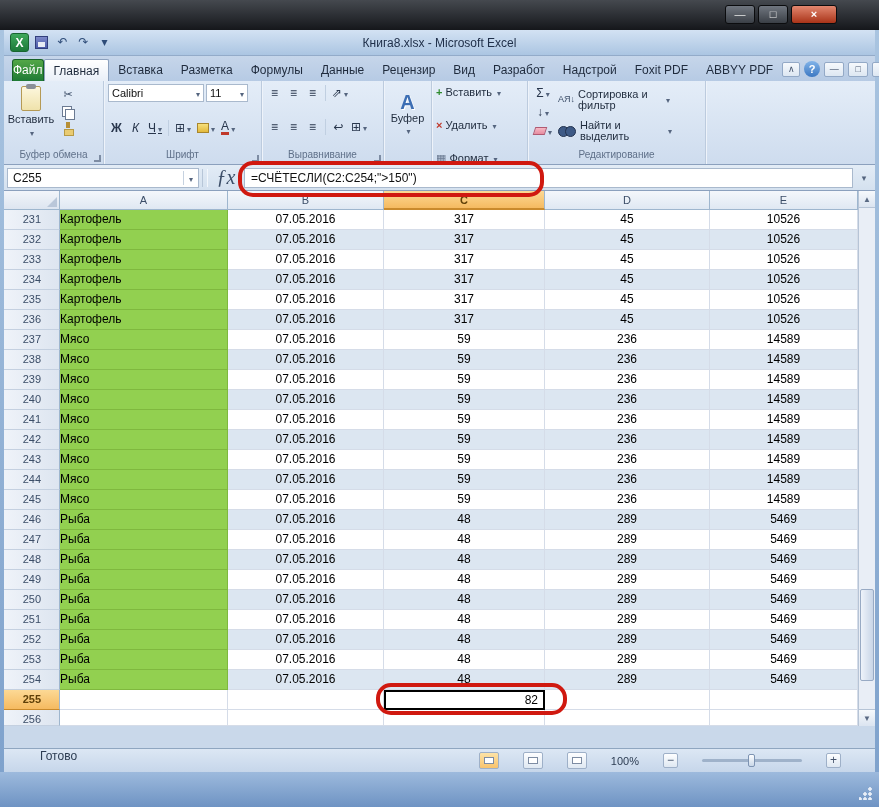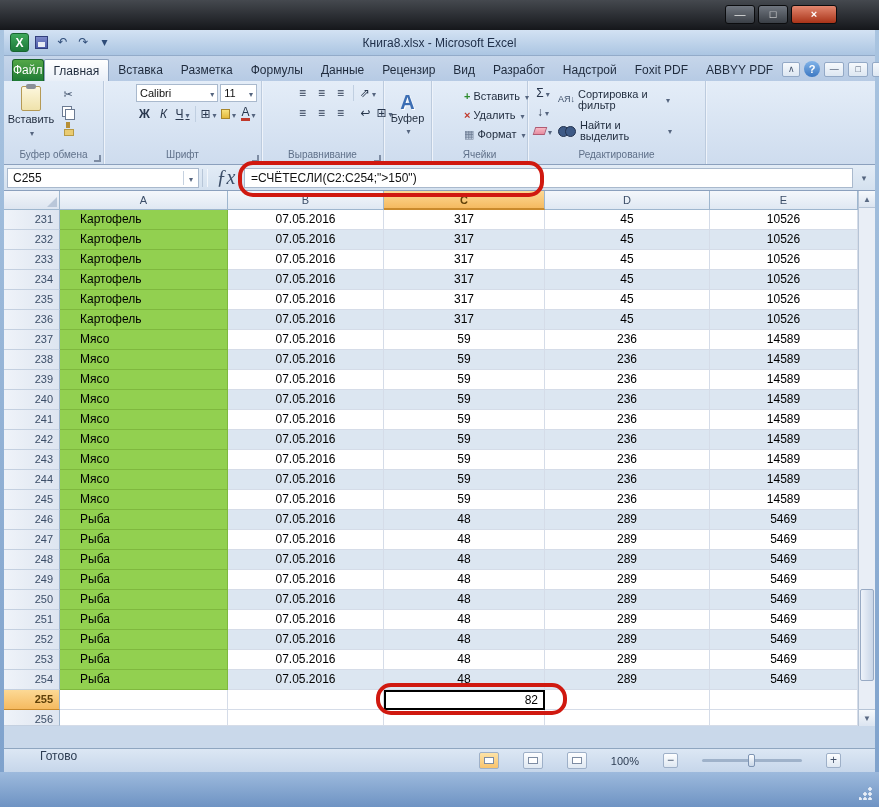--- a/index.html
+++ b/index.html
@@ -50,21 +50,21 @@
     background:linear-gradient(#82b4e9,#3c78c2);text-align:center;line-height:16px;}
   .mini-winbtn{width:20px;height:15px;border:1px solid #93a9c6;border-radius:2px;font-size:9px;
     background:linear-gradient(#f6f9fc,#dde7f2);color:#44536b;text-align:center;line-height:13px;}
 
   
   .ribbon{position:absolute;top:81px;left:4px;right:4px;height:84px;display:flex;
     background:linear-gradient(#e4edf8,#cedcee);border-bottom:1px solid #8ba0bd;}
   .rgroup{height:100%;display:flex;flex-direction:column;position:relative;
     border-right:1px solid #bccbde;box-shadow:1px 0 0 #eef3fa;}
   .rbody{flex:1;padding:3px 4px;display:flex;}
-  .rbody.col{flex-direction:column;gap:3px;margin-left:28px;}
+  .rbody.col{flex-direction:column;gap:17px;}
   .rlabel{height:15px;font-size:10px;color:#5f7089;text-align:center;line-height:12px;position:relative;}
   .launcher{position:absolute;right:2px;bottom:2px;width:7px;height:7px;
     border-right:2px solid #7d8ca3;border-bottom:2px solid #7d8ca3;}
   .row{display:flex;align-items:center;gap:2px;}
   .dda::after{content:"▾";font-size:8px;color:#55657f;margin-left:2px;}
   .vsep{width:1px;height:16px;background:#c0cfe1;margin:0 2px;}
 
   .paste-big{width:46px;display:flex;flex-direction:column;align-items:center;font-size:11px;
     color:#1f2b3d;line-height:13px;}
   .clipboard-icon{width:20px;height:25px;position:relative;margin:2px 0 2px;
@@ -138,27 +138,27 @@
   .colhdr{height:19px;line-height:18px;text-align:center;font-size:11px;color:#3c4e68;
     background:linear-gradient(#f4f7fb,#dfe8f2);border-right:1px solid #9eb6ce;border-bottom:1px solid #9eb6ce;}
   .colhdr.sel{background:linear-gradient(#fcd995,#f5ba60);border-bottom:2px solid #c98a2c;
     color:#5f4008;font-weight:bold;}
   .w-a{width:168px}.w-b{width:156px}.w-c{width:161px}.w-d{width:165px}.w-e{width:148px}
 
   .grow{display:flex;height:20px;}
   .grow.partial{height:16px;overflow:hidden;}
   .rowhdr{width:56px;background:linear-gradient(90deg,#eff3f9,#dde5f0);
     border-right:1px solid #9eb6ce;border-bottom:1px solid #c4d0e0;
-    font-size:11px;color:#3c4e68;text-align:right;padding-right:6px;line-height:19px;}
+    font-size:11px;color:#3c4e68;text-align:right;padding-right:18px;line-height:19px;}
   .rowhdr.sel{background:linear-gradient(#fcd995,#f5ba60);font-weight:bold;color:#5f4008;
     border-bottom:1px solid #c98a2c;}
   .gcell{border-right:1px solid #d5dce8;border-bottom:1px solid #d5dce8;background:#fff;
     font-size:12px;line-height:19px;text-align:center;color:#000;
     white-space:nowrap;overflow:hidden;}
-  .gcell.left{text-align:left;padding-left:20px;}
+  .gcell.left{text-align:left;padding-left:0;}
   .gcell.zebra{background:#dce6f1;}
   .gcell.green{background:#92d050;border-right-color:#7fb83e;border-bottom-color:#7fb83e;}
   .gcell.active-cell{border:2px solid #000;text-align:right;padding-right:5px;line-height:16px;}
 
   .vscroll{position:absolute;top:0;right:0;width:17px;height:535px;background:#e9eef6;
     border-left:1px solid #b6c4d6;}
   .vs-btn{height:17px;text-align:center;font-size:8px;color:#5a6a84;line-height:17px;
     background:linear-gradient(#f6f9fc,#dbe4f0);border-bottom:1px solid #b6c4d6;}
   .vs-btn.bottom{position:absolute;bottom:0;left:0;right:0;border-top:1px solid #b6c4d6;border-bottom:none;}
   .vs-thumb{position:absolute;left:1px;right:1px;top:398px;height:92px;border-radius:2px;

